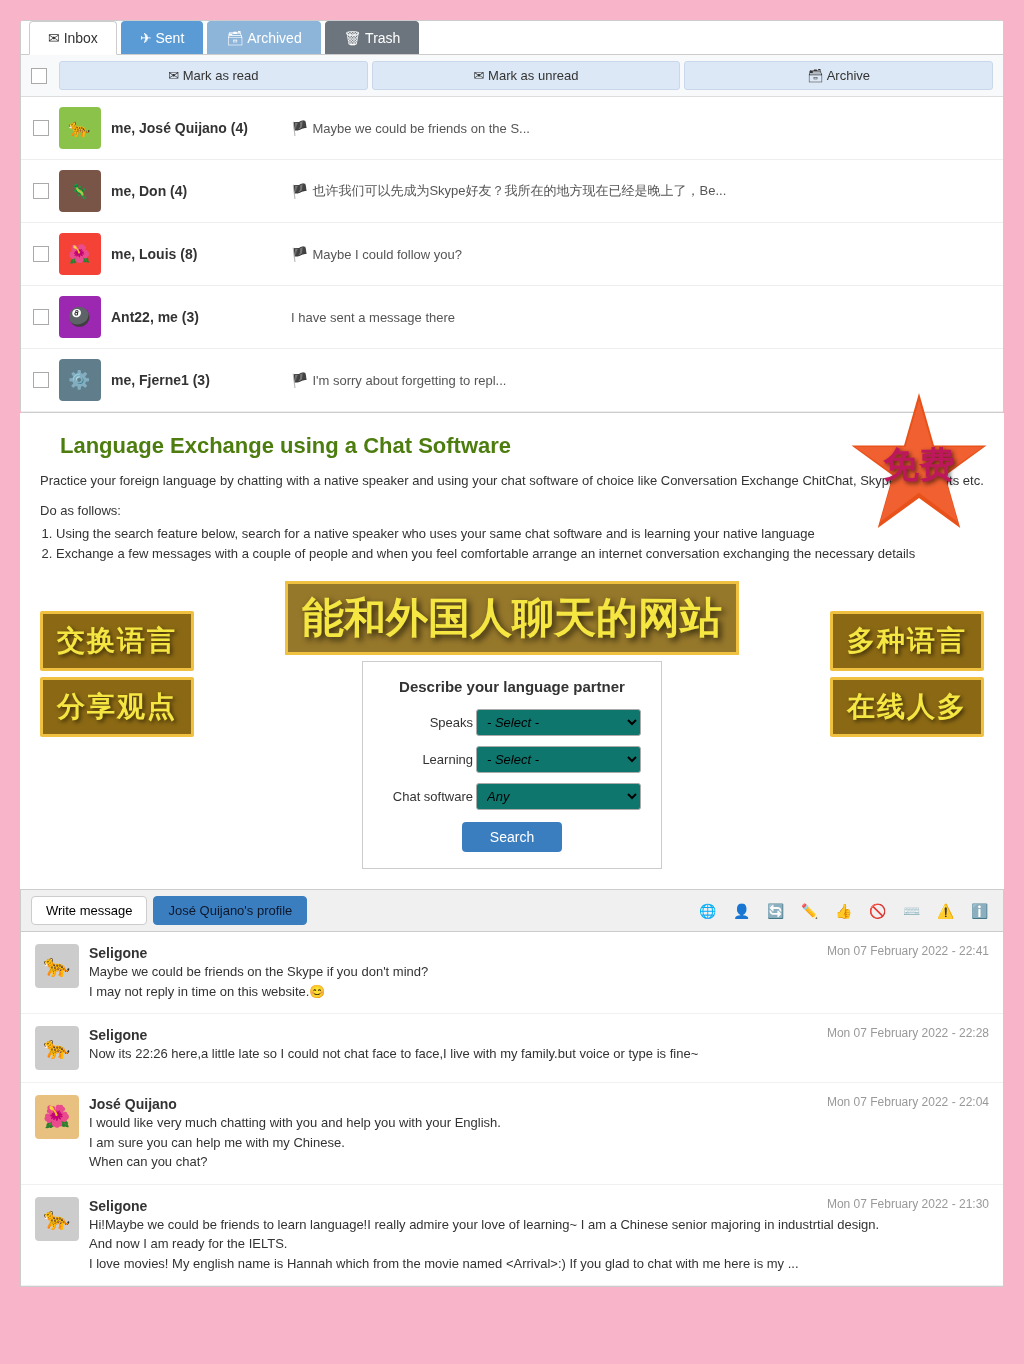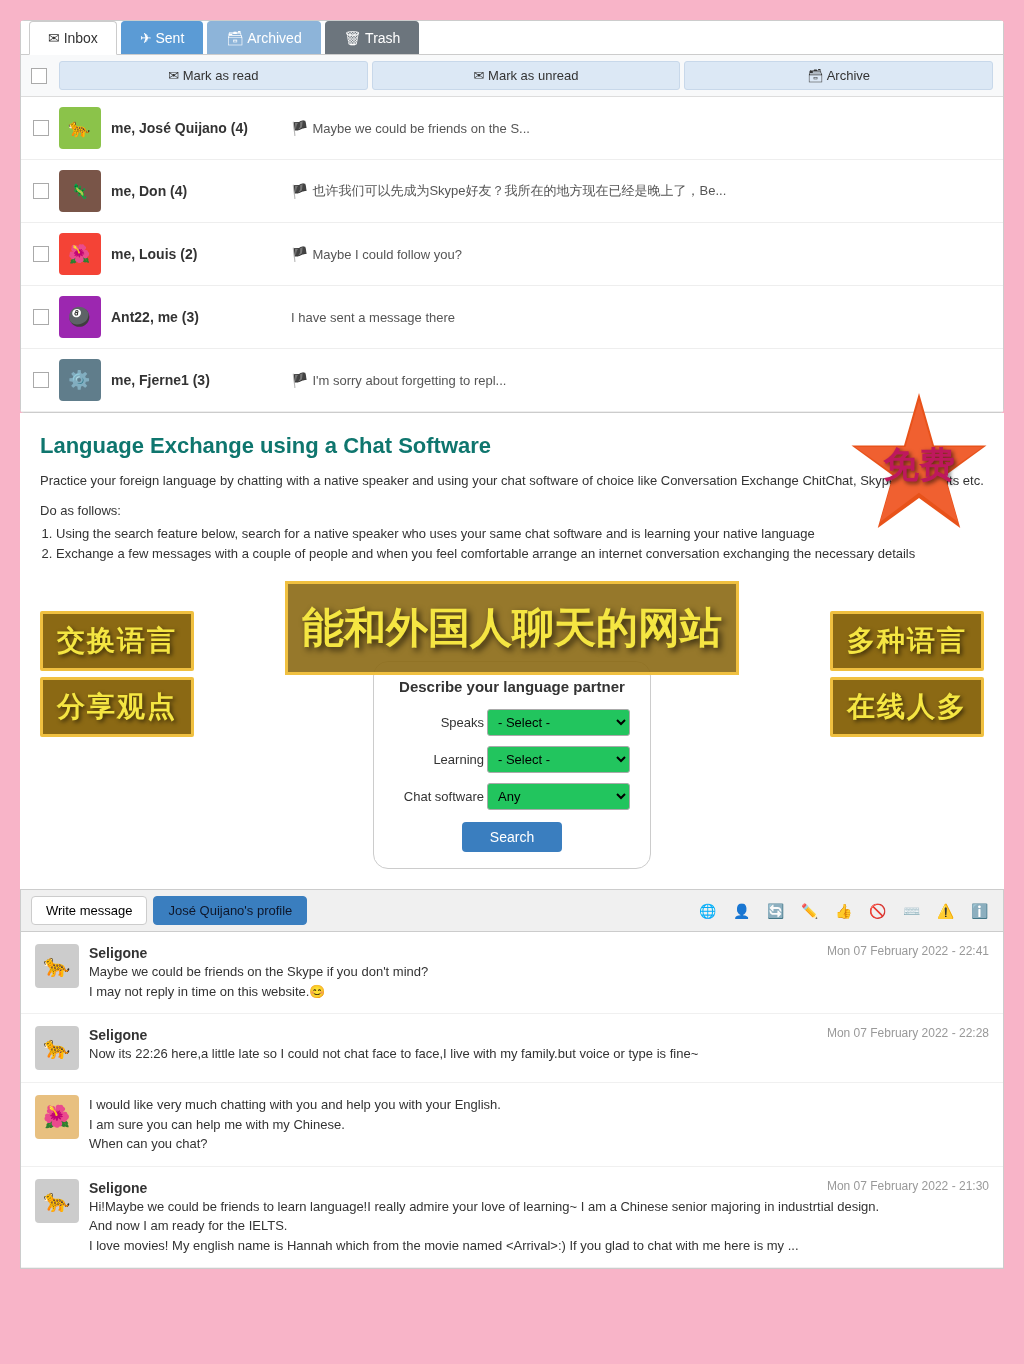--- a/index.html
+++ b/index.html
@@ -118,46 +118,47 @@
       color: #555;
       display: flex;
       align-items: center;
       gap: 4px;
     }
 
     .flag-icon { font-size: 14px; }
 
     .lang-title {
       font-size: 22px;
-      color: #0f766e;
+      color: #4d7c0f;
       font-weight: bold;
       margin-bottom: 12px;
+      margin-left: 20px;
     }
 
     .lang-desc {
       font-size: 13px;
       color: #333;
       margin-bottom: 12px;
       line-height: 1.5;
     }
 
     .lang-steps {
       font-size: 13px;
       color: #333;
       margin-bottom: 16px;
       line-height: 1.6;
       padding-left: 16px;
     }
 
     .search-widget {
       background: white;
       border: 1px solid #ccc;
-      border-radius: 15px;
+      border-radius: 0;
       padding: 16px 20px;
-      width: 278px;
+      width: 300px;
       margin: 0 auto;
     }
 
     .search-widget-title {
       text-align: center;
       font-weight: bold;
       font-size: 15px;
       margin-bottom: 14px;
       color: #333;
     }
@@ -175,21 +176,22 @@
       min-width: 90px;
       text-align: right;
     }
 
     .form-select {
       flex: 1;
       padding: 4px 6px;
       border: 1px solid #aaa;
       border-radius: 3px;
       font-size: 13px;
-      background: #22c55e;
+      background: #0f766e;
+      font-style: italic;
     }
 
     .search-btn {
       display: block;
       margin: 12px auto 0;
       padding: 7px 28px;
       background: #3a7ebf;
       color: white;
       border: none;
       border-radius: 4px;
@@ -382,21 +384,21 @@
       <div class="sender">me, Don (4)</div>
       <div class="preview">
         <span class="flag-icon">🏴</span>
         <span>也许我们可以先成为Skype好友？我所在的地方现在已经是晚上了，Be...</span>
       </div>
     </div>
 
     <div class="message-row">
       <div class="row-checkbox"></div>
       <div class="avatar-placeholder" style="background:#F44336;">🌺</div>
-      <div class="sender">me, Louis (2)</div>
+      <div class="sender">me, Louis (8)</div>
       <div class="preview">
         <span class="flag-icon">🏴</span>
         <span>Maybe I could follow you?</span>
       </div>
     </div>
 
     <div class="message-row">
       <div class="row-checkbox"></div>
       <div class="avatar-placeholder" style="background:#9C27B0;">🎱</div>
       <div class="sender">Ant22, me (3)</div>
@@ -452,21 +454,21 @@
       <div style="position:absolute;left:0;top:30px;z-index:10;">
         <div class="cn-box">
           <span class="cn-text">交换语言</span>
         </div>
         <div class="cn-box">
           <span class="cn-text">分享观点</span>
         </div>
       </div>
 
       <div style="position:absolute;left:0;right:0;top:0;text-align:center;z-index:5;">
-        <span style="font-size:42px;font-weight:900;color:#f5e642;text-shadow:3px 3px 6px rgba(0,0,0,0.7);font-family:'Arial Black',sans-serif;background:rgba(139,105,20,0.9);padding:16px 14px;border:3px solid #f0c040;display:inline-block;">能和外国人聊天的网站</span>
+        <span style="font-size:42px;font-weight:900;color:#f5e642;text-shadow:3px 3px 6px rgba(0,0,0,0.7);font-family:'Arial Black',sans-serif;background:rgba(139,105,20,0.9);padding:6px 14px;border:3px solid #f0c040;display:inline-block;">能和外国人聊天的网站</span>
       </div>
 
       <div class="search-widget-centered" style="padding-top:80px;">
         <div class="search-widget">
           <div class="search-widget-title">Describe your language partner</div>
           <div class="form-row">
             <label class="form-label">Speaks</label>
             <select class="form-select">
               <option>- Select -</option>
             </select>
@@ -528,20 +530,24 @@
           <span class="chat-sender">Seligone</span>
           <span class="chat-time">Mon 07 February 2022 - 22:28</span>
         </div>
         <div class="chat-text">Now its 22:26 here,a little late so I could not chat face to face,I live with my family.but voice or type is fine~</div>
       </div>
     </div>
 
     <div class="chat-msg">
       <div class="chat-avatar" style="background:#e8c080;">🌺</div>
       <div class="chat-content">
+        <div>
+          <span class="chat-sender">José Quijano</span>
+          <span class="chat-time">Mon 07 February 2022 - 22:04</span>
+        </div>
         <div class="chat-text" style="white-space:pre-line;">I would like very much chatting with you and help you with your English.
 I am sure you can help me with my Chinese.
 When can you chat?</div>
       </div>
     </div>
 
     <div class="chat-msg">
       <div class="chat-avatar">🐆</div>
       <div class="chat-content">
         <div>

